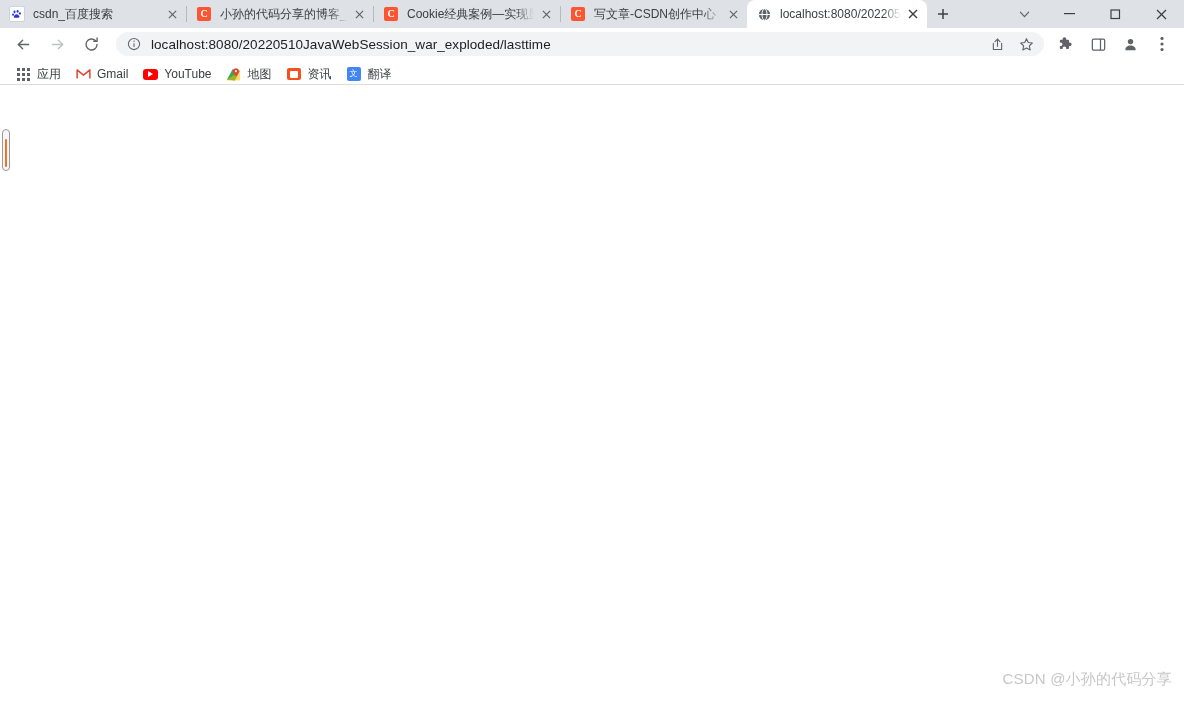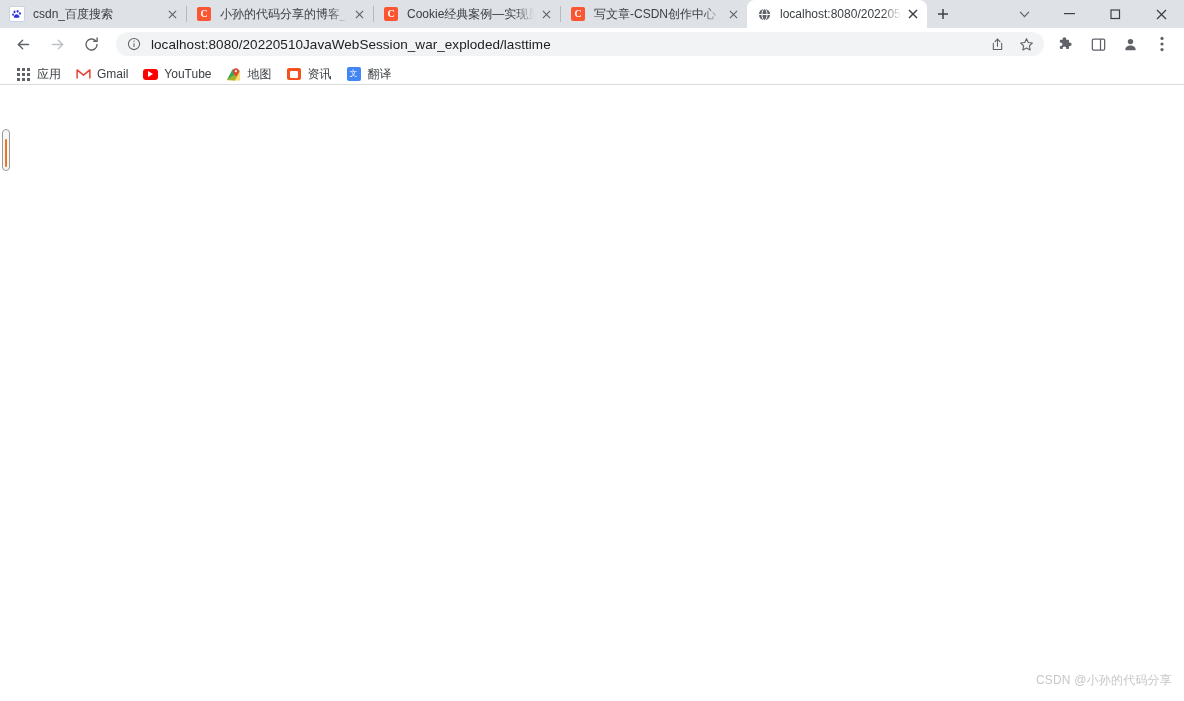--- a/index.html
+++ b/index.html
@@ -282,21 +282,21 @@
     bottom: 3px;
     width: 2px;
     height: 28px;
     background: #ef7421;
     border-radius: 1px;
   }
   .watermark {
     position: absolute;
     right: 12px;
     bottom: 12px;
-    font-size: 12px;
+    font-size: 15px;
     color: #c7c7c7;
     white-space: nowrap;
     letter-spacing: 0.2px;
   }
   svg { display: block; }
 </style>
 </head>
 <body>
 
 <div class="browser">

